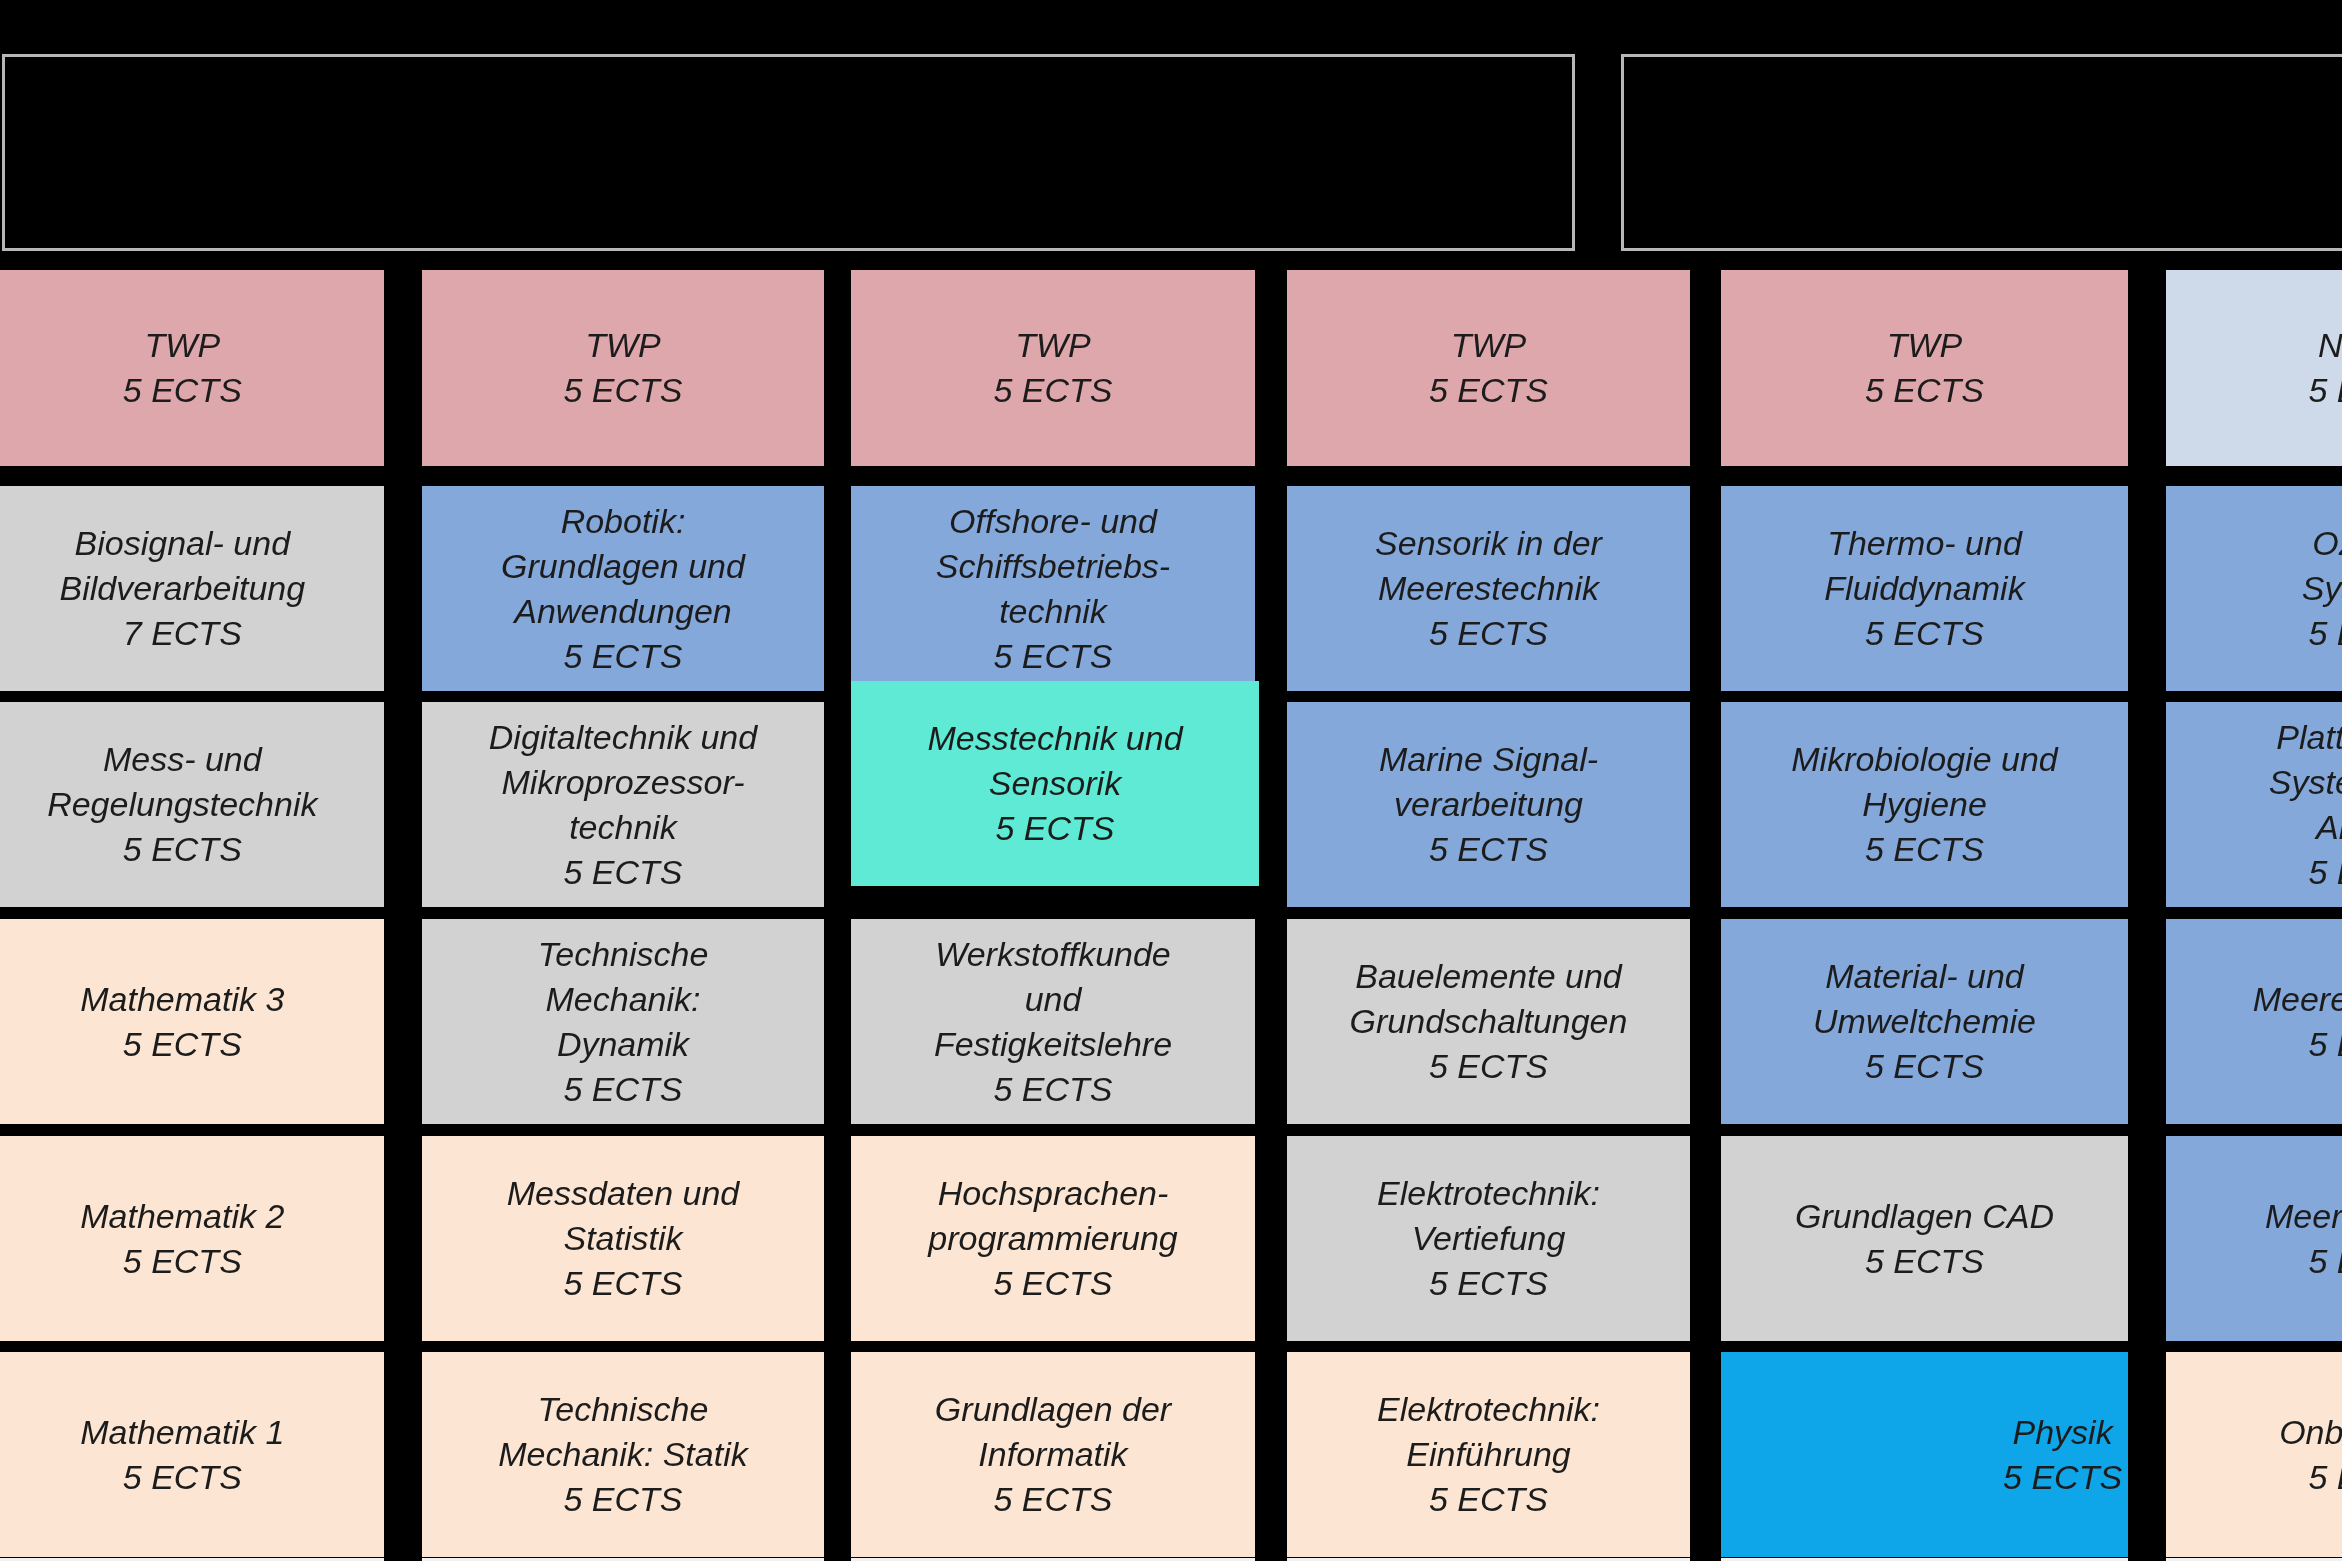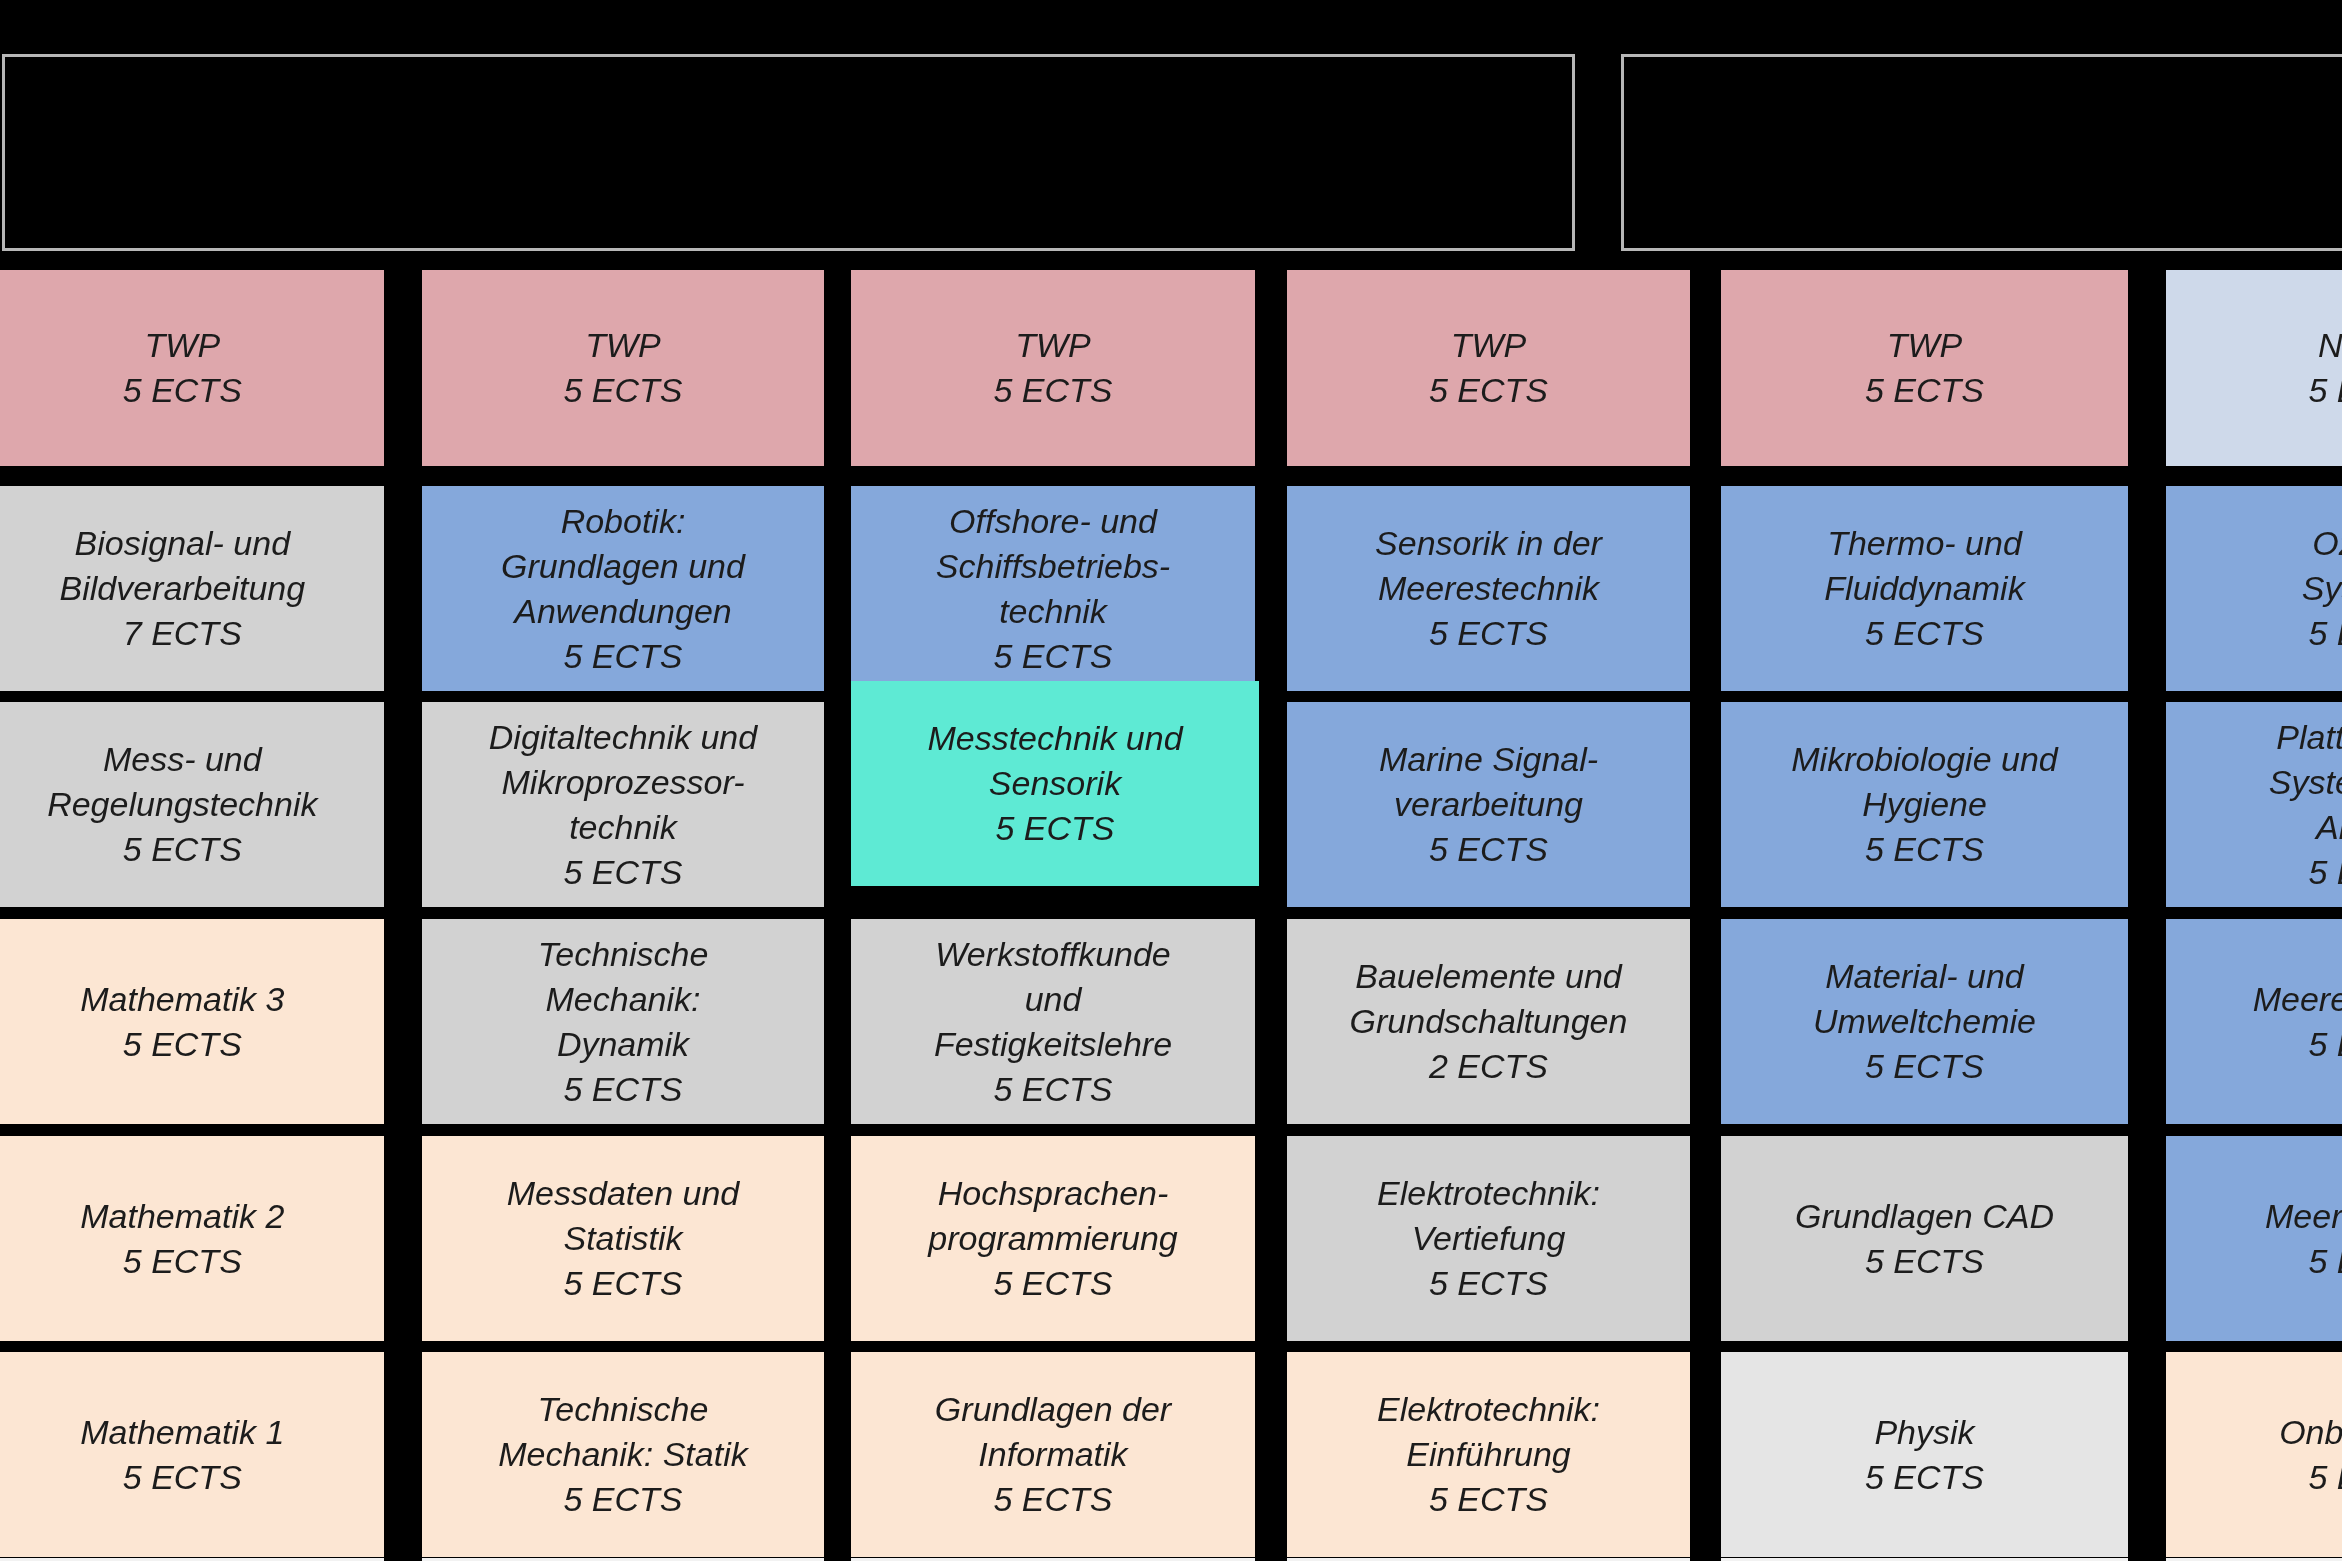--- a/index.html
+++ b/index.html
@@ -161,21 +161,21 @@
     </div>
     <div class="cell" style="left: 851px; width: 404px; top: 919px; height: 205px; background: rgb(210, 210, 210);">
       <div class="cell-text">Werkstoffkunde
 und
 Festigkeitslehre
 5 ECTS</div>
     </div>
     <div class="cell" style="left: 1287px; width: 403px; top: 919px; height: 205px; background: rgb(210, 210, 210);">
       <div class="cell-text">Bauelemente und
 Grundschaltungen
-2 ECTS</div>
+5 ECTS</div>
     </div>
     <div class="cell" style="left: 1721px; width: 407px; top: 919px; height: 205px; background: rgb(133, 168, 219);">
       <div class="cell-text">Material- und
 Umweltchemie
 5 ECTS</div>
     </div>
     <div class="cell" style="left: 2166px; width: 404px; top: 919px; height: 205px; background: rgb(133, 168, 219);">
       <div class="cell-text">Meeresbiologie
 5 ECTS</div>
     </div>
@@ -218,21 +218,21 @@
     <div class="cell" style="left: 851px; width: 404px; top: 1352px; height: 205px; background: rgb(252, 230, 211); align-items: center;">
       <div class="cell-text">Grundlagen der
 Informatik
 5 ECTS</div>
     </div>
     <div class="cell" style="left: 1287px; width: 403px; top: 1352px; height: 205px; background: rgb(252, 230, 211);">
       <div class="cell-text">Elektrotechnik:
 Einführung
 5 ECTS</div>
     </div>
-    <div class="cell" style="left: 1721px; width: 407px; top: 1352px; height: 205px; background: #e5e5e5;">
+    <div class="cell" style="left: 1721px; width: 407px; top: 1352px; height: 205px; background: #0ea5e9; justify-content: flex-end;">
       <div class="cell-text">Physik
 5 ECTS</div>
     </div>
     <div class="cell" style="left: 2166px; width: 404px; top: 1352px; height: 205px; background: rgb(252, 230, 211);">
       <div class="cell-text">Onboarding
 5 ECTS</div>
     </div>
     <div class="cell" style="left: -19.7px; width: 404px; top: 1558px; height: 11.8px; background: rgb(242, 242, 242);"></div>
     <div class="cell" style="left: 422px; width: 402px; top: 1558px; height: 11.8px; background: rgb(242, 242, 242);"></div>
     <div class="cell" style="left: 851px; width: 404px; top: 1558px; height: 11.8px; background: rgb(242, 242, 242);"></div>

